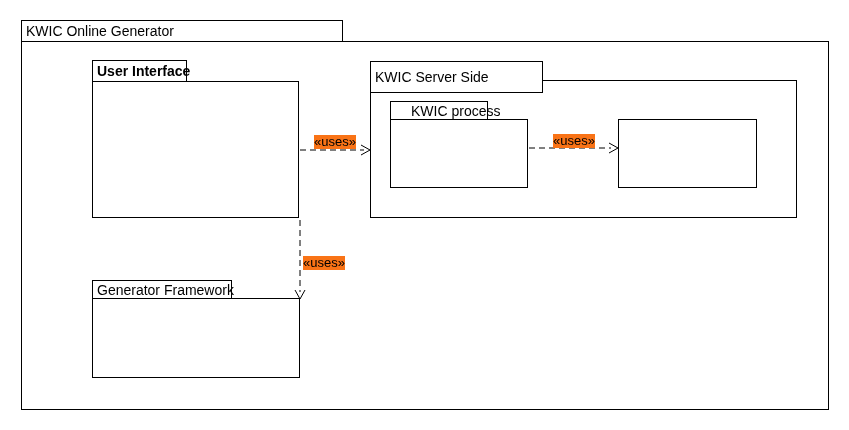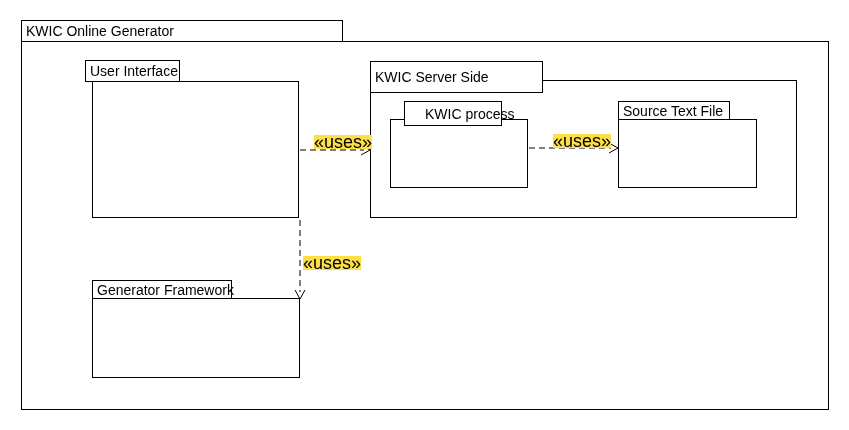--- a/index.html
+++ b/index.html
@@ -41,56 +41,53 @@
     position: absolute;
     left: 0;
     top: 0;
     width: 849px;
     height: 430px;
     z-index: 6;
     pointer-events: none;
   }
   .uses-label {
     position: absolute;
-    font-size: 18px;
-    background: #fde047;
+    font-size: 13px;
+    background: #f97316;
     line-height: 14px;
     white-space: nowrap;
     z-index: 7;
   }
 </style>
 </head>
 <body>
 
 <div class="canvas">
 
   <div class="pkg-body" style="left:21px; top:41px; width:808px; height:369px;"></div>
   <div class="pkg-tab" style="left:21px; top:20px; width:322px; height:22px;">
     <span>KWIC Online Generator</span>
   </div>
 
   <div class="pkg-body" style="left:92px; top:81px; width:207px; height:137px;"></div>
-  <div class="pkg-tab" style="left:85px; top:60px; width:95px; height:22px;">
+  <div class="pkg-tab" style="left:92px; top:60px; width:95px; height:22px;font-weight:bold;">
     <span>User Interface</span>
   </div>
 
   <div class="pkg-body" style="left:370px; top:80px; width:427px; height:138px;"></div>
   <div class="pkg-tab" style="left:370px; top:61px; width:173px; height:32px;">
     <span>KWIC Server Side</span>
   </div>
 
   <div class="pkg-body lvl2" style="left:390px; top:119px; width:138px; height:69px;"></div>
-  <div class="pkg-tab lvl2" style="left:404px; top:101px; width:98px; height:25px;padding-left:20px;">
+  <div class="pkg-tab lvl2" style="left:390px; top:101px; width:98px; height:19px;padding-left:20px;">
     <span>KWIC process</span>
   </div>
 
   <div class="pkg-body lvl2" style="left:618px; top:119px; width:139px; height:69px;"></div>
-  <div class="pkg-tab lvl2" style="left:618px; top:101px; width:112px; height:19px;">
-    <span>Source Text File</span>
-  </div>
 
   <div class="pkg-body" style="left:92px; top:298px; width:208px; height:80px;"></div>
   <div class="pkg-tab" style="left:92px; top:280px; width:140px; height:19px;">
     <span>Generator Framework</span>
   </div>
 
   <svg class="arrow-layer" viewBox="0 0 849 430" xmlns="http://www.w3.org/2000/svg">
 
     <g stroke="#000000" stroke-width="1" fill="none">
       <path d="M 300 150 L 364 150" stroke-dasharray="6 4"></path>

